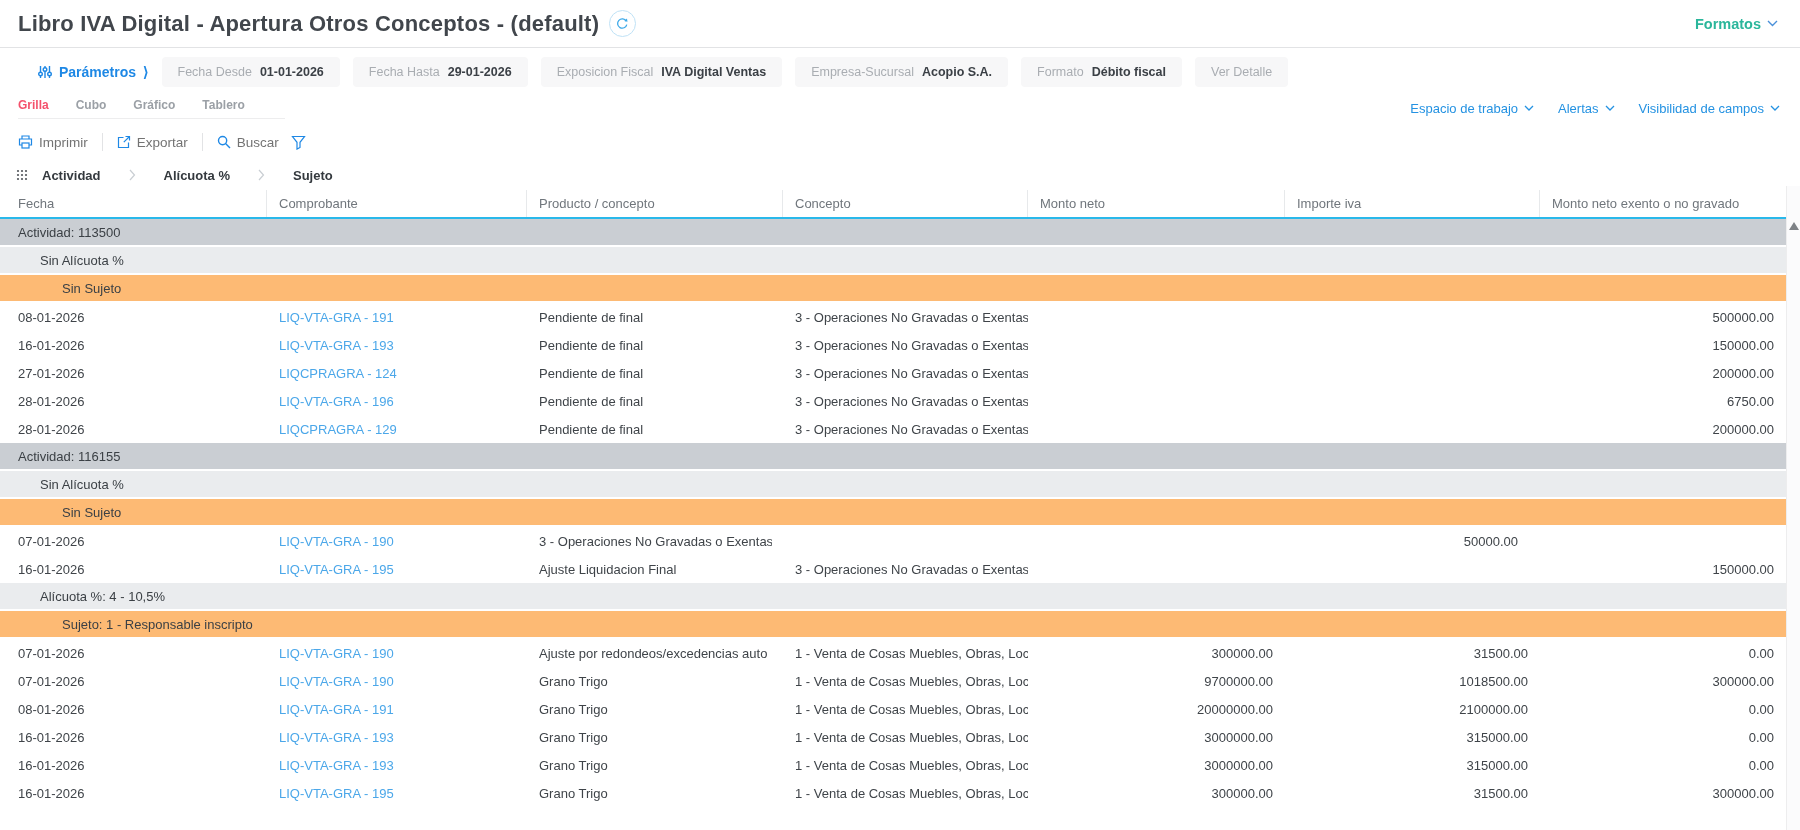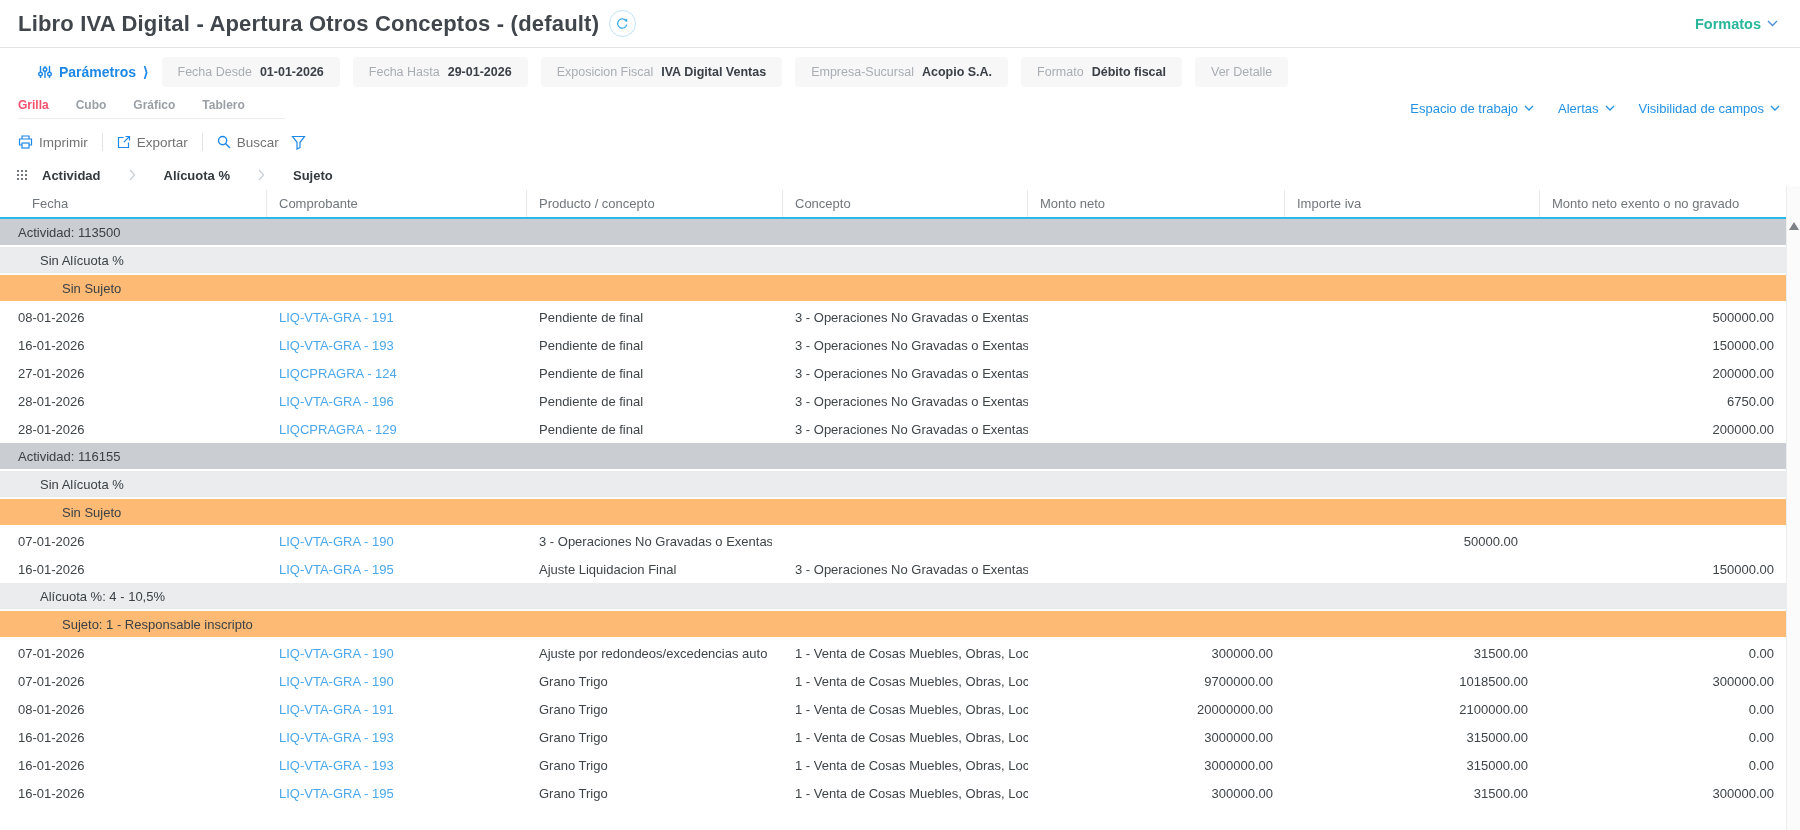--- a/index.html
+++ b/index.html
@@ -46,21 +46,21 @@
   .groupbar { display:flex; align-items:center; height:30px; padding:0 16px; gap:14px; }
   .drag-icon { display:flex; align-items:center; cursor:grab; }
   .gb-item { font-size:13px; font-weight:700; color:#34393e; cursor:pointer; }
   .gb-chev { display:flex; align-items:center; margin:0 14px; }
 
   
   .grid { position:relative; width:1786px; }
   .hdr { display:flex; height:29px; border-bottom:2px solid #29b8ea; background:#fff; }
   .hcell { font-size:13px; color:#70767c; display:flex; align-items:center;
     padding:0 12px; border-right:1px solid #e7e9eb; overflow:hidden; white-space:nowrap; }
-  .hcell:first-child { padding-left:32px; }
+  .hcell:first-child { padding-left:18px; }
   .hcell:last-child { border-right:none; }
 
   .row { display:flex; height:28px; align-items:center; background:#fff; cursor:default; }
   .cell { font-size:13px; color:#3f4449; padding:0 12px; overflow:hidden;
     white-space:nowrap; height:28px; display:flex; align-items:center; }
   .cell.num { justify-content:flex-end; }
   .cell.link { color:#4ba7e9; cursor:pointer; }
   .cell:first-child { padding-left:18px; }
 
   .grow { height:28px; display:flex; align-items:center; font-size:13px; color:#3b4045;

